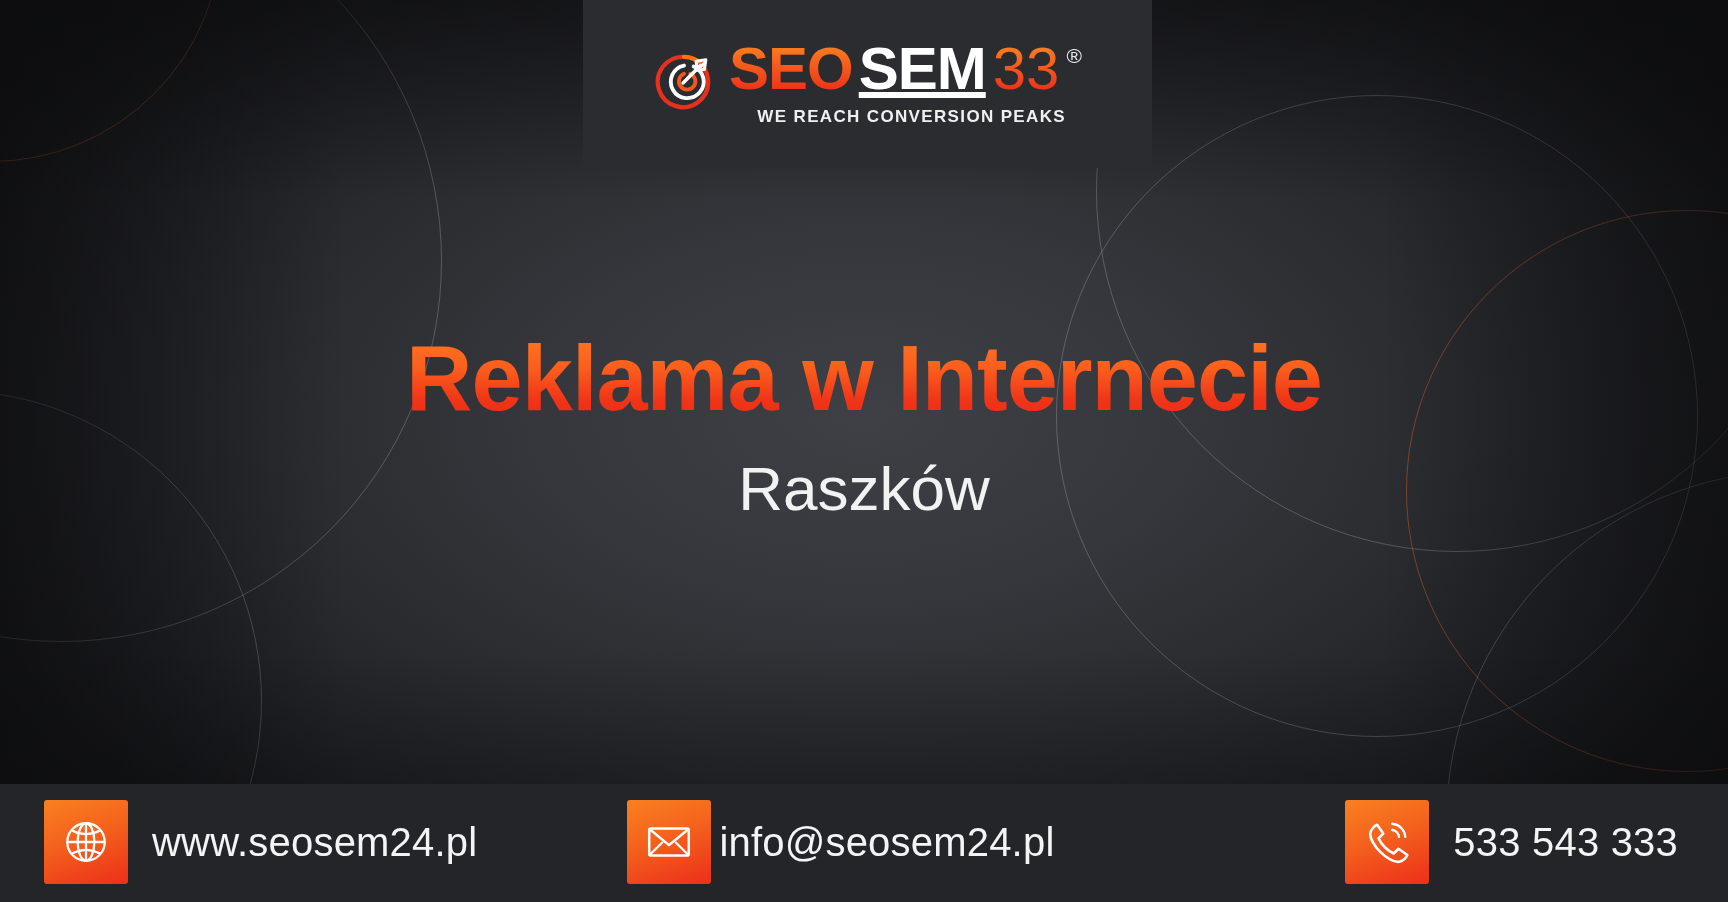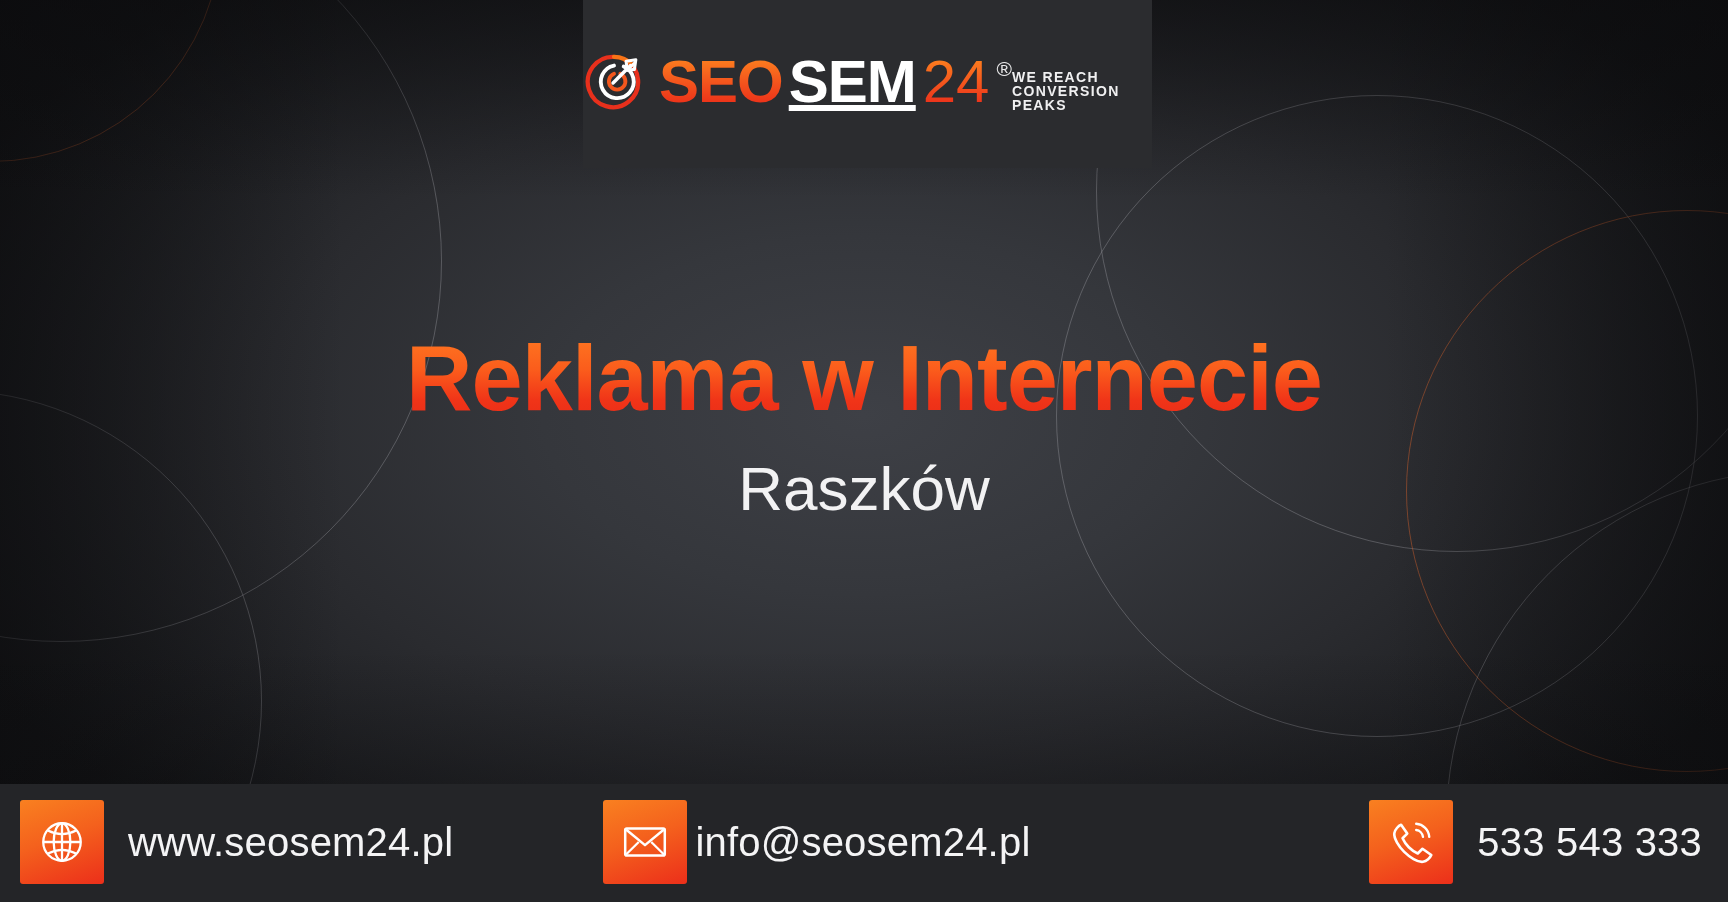--- a/index.html
+++ b/index.html
@@ -64,21 +64,21 @@
   }
   .logo-row {
     display: flex;
     align-items: center;
     gap: 14px;
     transform: translateY(-2px);
   }
   .target-icon { width: 62px; height: 62px; flex: none; display:block; }
   .logo-text {
     display: flex;
-    flex-direction: row;
+    flex-direction: column;
     align-items: flex-start;
     line-height: 1;
   }
   .logo-main {
     display: flex;
     align-items: baseline;
     white-space: nowrap;
   }
   .logo-seo {
     font-size: 60px;
@@ -108,21 +108,21 @@
     color: transparent;
   }
   .logo-r {
     font-size: 21px;
     color: #e9e9ea;
     margin-left: 7px;
     align-self: flex-start;
     margin-top: 6px;
   }
   .logo-tag {
-    font-size: 14px;
+    font-size: 17px;
     font-weight: 700;
     letter-spacing: 1.35px;
     color: #f0f0f1;
     margin-top: 9px;
     align-self: flex-end;
     padding-right: 16px;
   }
 
   
   .headings {
@@ -164,21 +164,21 @@
     align-items: center;
   }
   .contacts {
     position: absolute;
     left: 0;
     right: 0;
     bottom: 14px;
     height: 92px;
     display: flex;
     align-items: center;
-    padding: 0 20px;
+    padding: 0 44px;
     text-align: right;
   }
   .contact {
     display: flex;
     align-items: center;
     gap: 24px;
   }
   .contact.web   { flex: 0 0 auto; }
   .contact.mail  { margin-left: 150px; gap: 8px; }
   .contact.phone { margin-left: auto; margin-right: 6px; }
@@ -233,21 +233,21 @@
         <line x1="31" y1="33" x2="49" y2="15" stroke="#ffffff" stroke-width="3.6" stroke-linecap="round"></line>
 
         <path d="M44.5 10.5 L54.5 9 L53 19 L45.5 19.8 Z" fill="none" stroke="#ffffff" stroke-width="3.2" stroke-linejoin="round"></path>
         <line x1="45.8" y1="19.6" x2="53.2" y2="12.3" stroke="#ffffff" stroke-width="3" stroke-linecap="round"></line>
       </svg>
 
       <div class="logo-text">
         <div class="logo-main">
           <span class="logo-seo">SEO</span>
           <span class="logo-sem">SEM</span>
-          <span class="logo-24">24</span>
+          <span class="logo-24">33</span>
           <span class="logo-r">®</span>
         </div>
         <div class="logo-tag">WE REACH CONVERSION PEAKS</div>
       </div>
 
     </div>
   </div>
 
   <div class="headings">
     <h1 class="title">Reklama w Internecie</h1>

